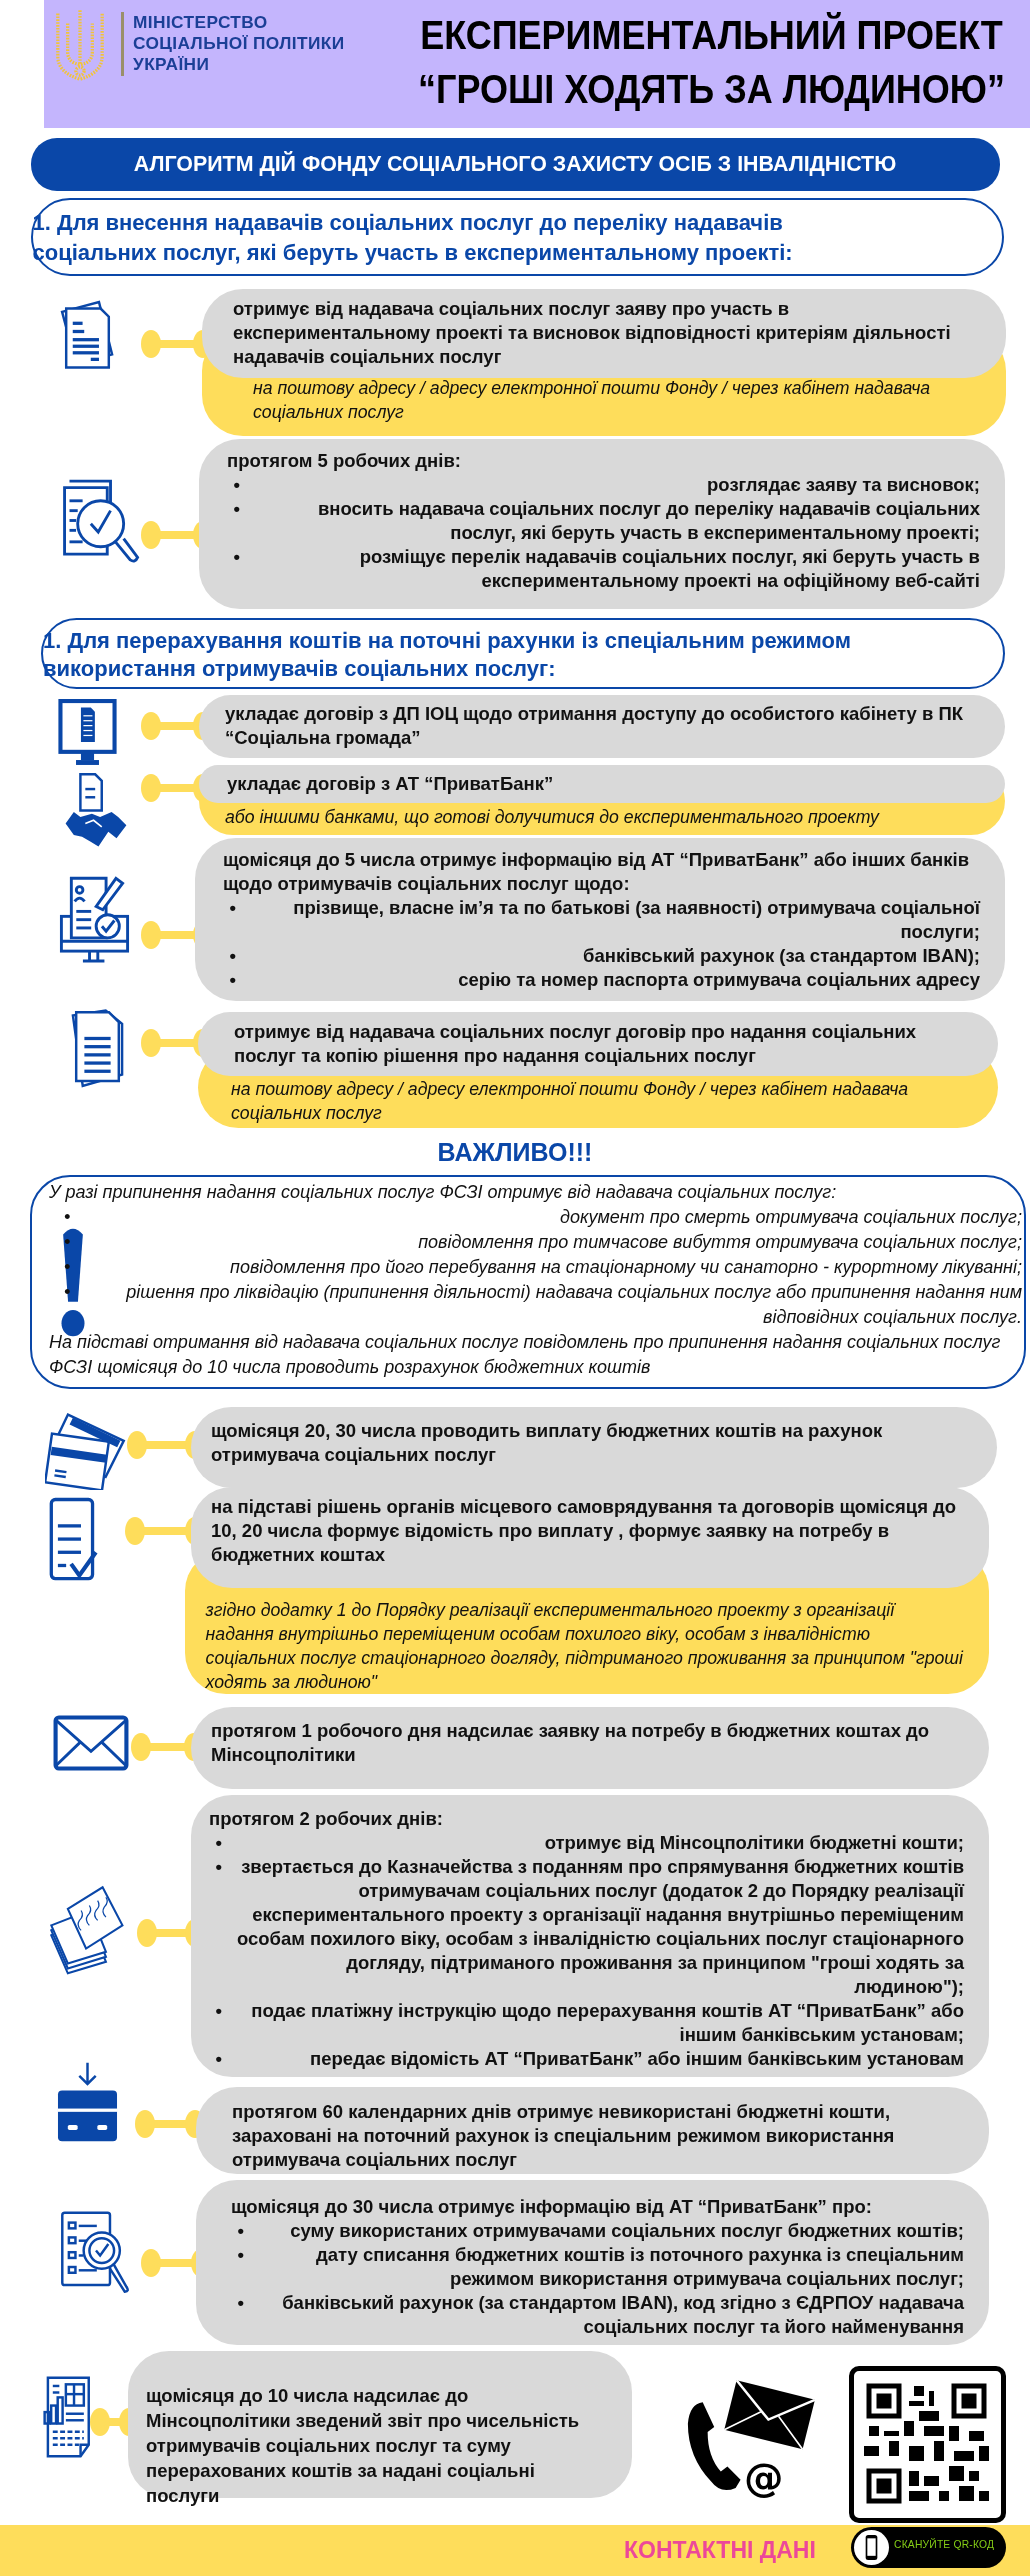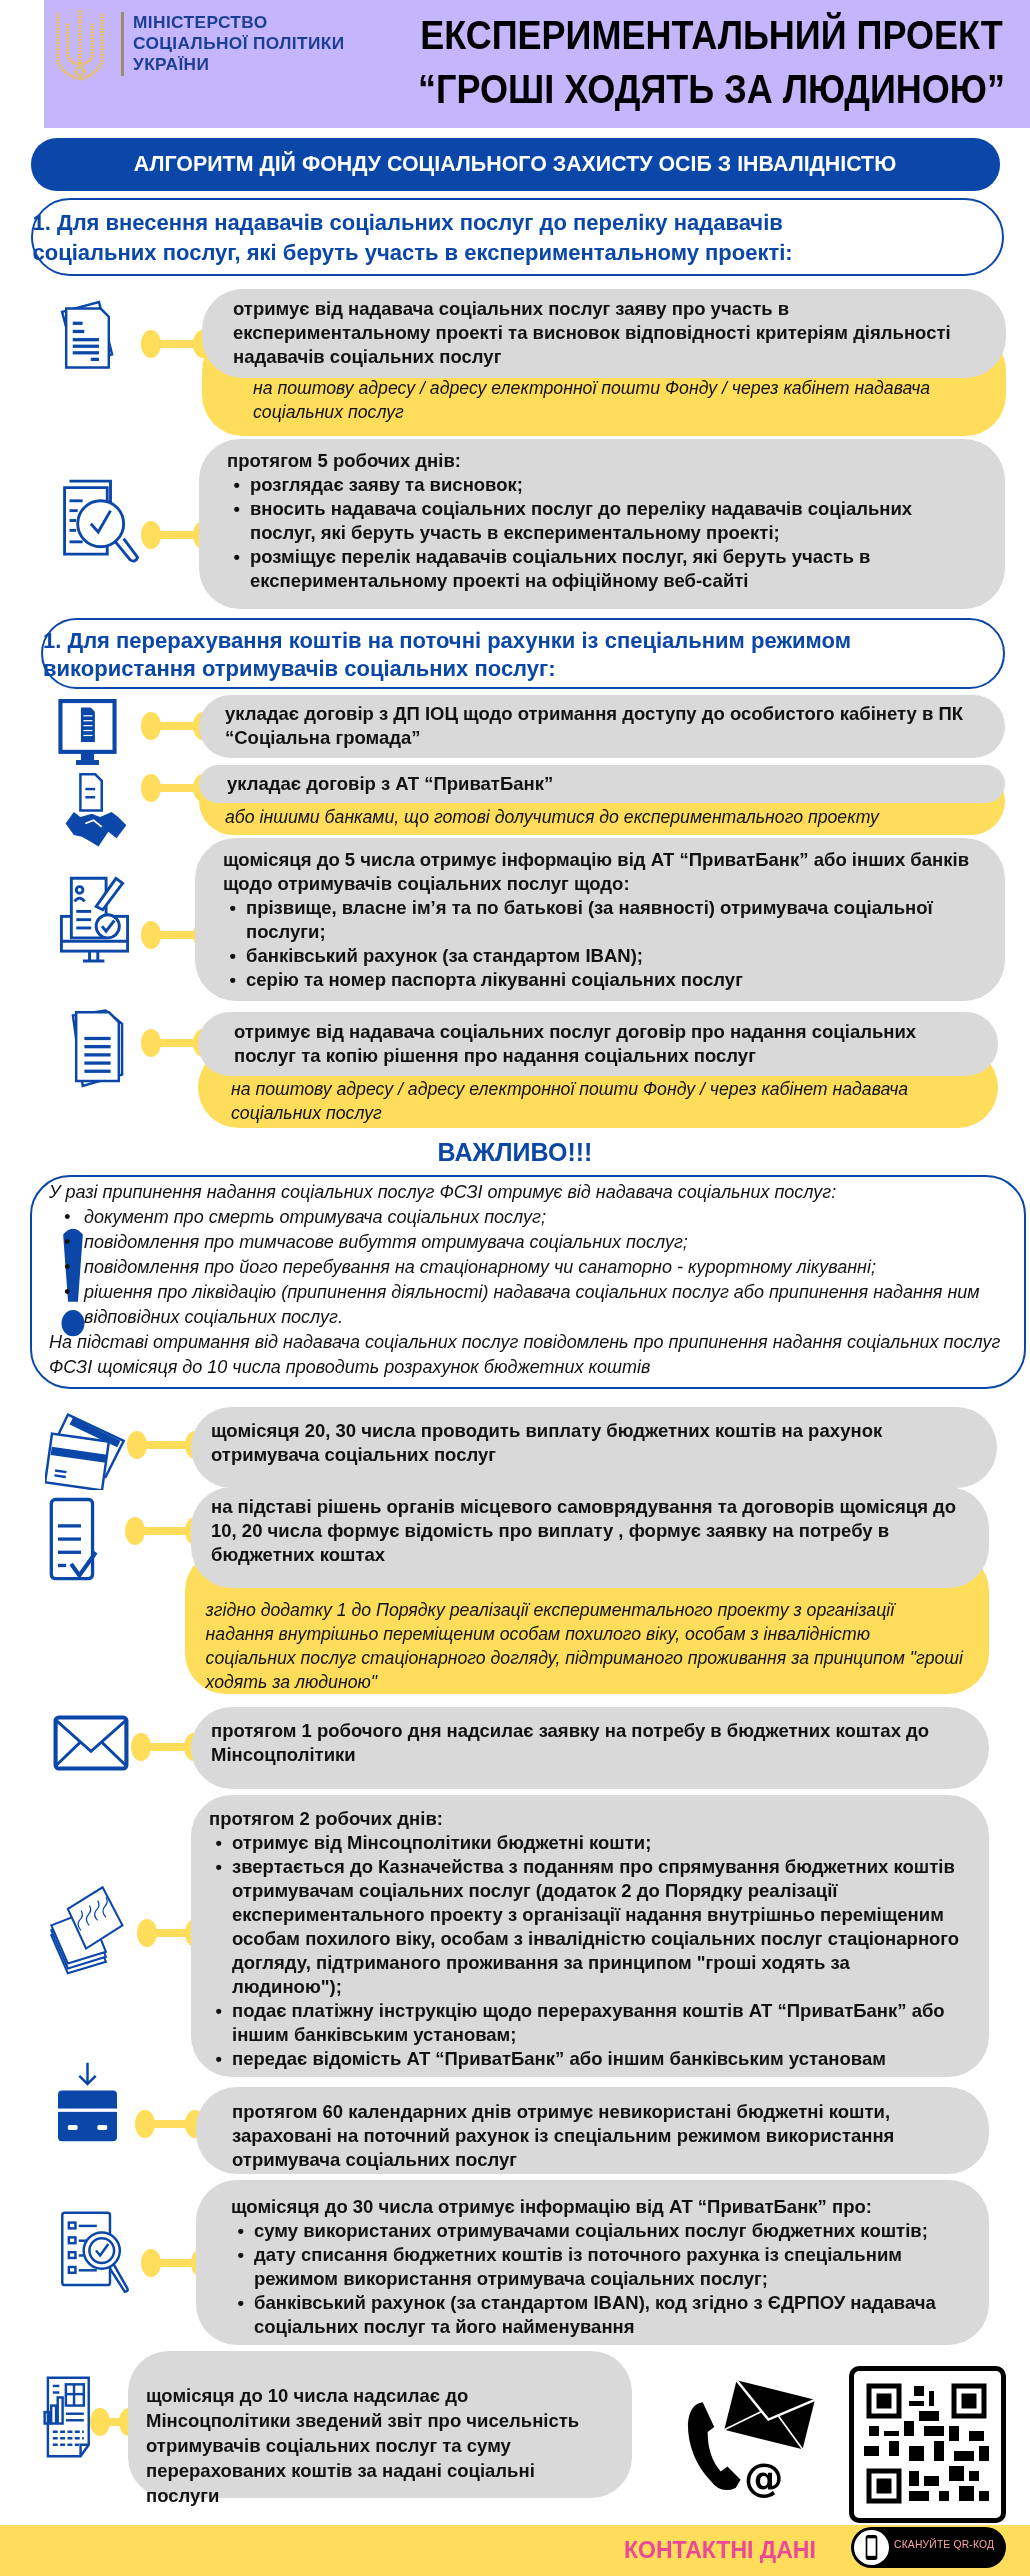--- a/index.html
+++ b/index.html
@@ -19,34 +19,34 @@
 
   .step { position: absolute; left: 0; width: 1030px; }
   .icon { position: absolute; left: 58px; }
   .connector { position: absolute; height: 8.2px; background: #FEDD5B; }
   .connector::before, .connector::after { content: ""; position: absolute; top: -10px; width: 20px; height: 28px; border-radius: 50%; background: #FEDD5B; }
   .connector::before { left: -6.6px; }
   .connector::after { right: -6.6px; }
   .pill-yellow { position: absolute; background: #FEDD5B; border-radius: 41px; }
   .pill-gray { position: absolute; background: #D9D9D9; border-radius: 41px; font-weight: bold; font-size: 18.5px; line-height: 24px; color: #111; }
   .pill-yellow .note { position: absolute; font-style: italic; font-size: 17.7px; line-height: 24px; color: #111; }
-  ul.b { list-style: none; }
+  ul.b { list-style: none; text-align: right; }
   ul.b li { position: relative; padding-left: 23px; }
   ul.b li::before { content: "•"; position: absolute; left: 6.6px; top: 0; }
 
   .important-title { position: absolute; left: 0; width: 1030px; top: 1138px; text-align: center; color: #0A47A8; font-weight: bold; font-size: 25px; }
   .important-box { position: absolute; left: 30px; top: 1175px; width: 996px; height: 214px; border: 2.5px solid #0A47A8; border-radius: 40px; }
   .important-text { position: absolute; left: 49px; top: 1180px; width: 973px; font-style: italic; font-size: 18px; line-height: 25px; color: #111; }
   .important-text ul.b li { padding-left: 35px; }
   .important-text ul.b li::before { left: 15px; }
   .excl { position: absolute; left: 58px; top: 1223px; width: 30px; height: 115px; }
 
   .footer-bar { position: absolute; left: 0; top: 2525px; width: 1030px; height: 51px; background: #FEDD5B; }
   .footer-label { position: absolute; left: 624px; top: 2532px; font-weight: bold; font-size: 23px; line-height: 36px; color: #ec4899; }
-  .scan-btn { position: absolute; left: 851px; top: 2527px; width: 155px; height: 41px; background: #000; border-radius: 20.6px; color: #fca5a5; }
+  .scan-btn { position: absolute; left: 851px; top: 2527px; width: 155px; height: 41px; background: #000; border-radius: 20.6px; color: #84cc16; }
   .scan-btn .phone { position: absolute; left: 3.3px; top: 3.3px; width: 35px; height: 35px; background: #fff; border-radius: 50%; }
   .scan-btn .lbl { position: absolute; left: 43px; top: 12.4px; font-size: 10.3px; letter-spacing: 0.2px; }
   .qr { position: absolute; left: 849px; top: 2366px; width: 157px; height: 157px; border: 5.8px solid #000; border-radius: 10px; background: #fff; }
   .contact-icon { position: absolute; left: 678px; top: 2374px; width: 140px; height: 124px; }
 </style>
 </head>
 <body>
 
 <div class="header">
   <svg class="trident" viewBox="0 0 70 95">
@@ -188,21 +188,21 @@
       <circle cx="60" cy="62" r="14" fill="#fff"></circle>
         <path d="M53 62 L58 68 L68 55"></path>
     </g>
   </svg>
   <div class="connector" style="left:148px;top:931px;width:58px"></div>
   <div class="pill-gray" style="left:195px;top:838px;width:810px;height:163px;padding:10px 25px 0 28px">
     <div>щомісяця до 5 числа отримує інформацію від АТ “ПриватБанк” або інших банків щодо отримувачів соціальних послуг щодо:</div>
     <ul class="b">
       <li>прізвище, власне ім’я та по батькові (за наявності) отримувача соціальної послуги;</li>
       <li>банківський рахунок (за стандартом IBAN);</li>
-      <li>серію та номер паспорта лікуванні соціальних послуг</li>
+      <li>серію та номер паспорта отримувача соціальних адресу</li>
     </ul>
   </div>
 </div>
 
 <div class="step">
   <svg class="icon" style="top:1007px;left:68px;width:59px;height:81px" viewBox="0 0 72 98">
     <g fill="#fff" stroke="#0A47A8" stroke-width="3">
       <path d="M6 10 L46 4 L66 20 L66 82 L18 96 Z"></path>
       <path d="M10 6 H50 L62 18 V90 H10 Z"></path>
     </g>

